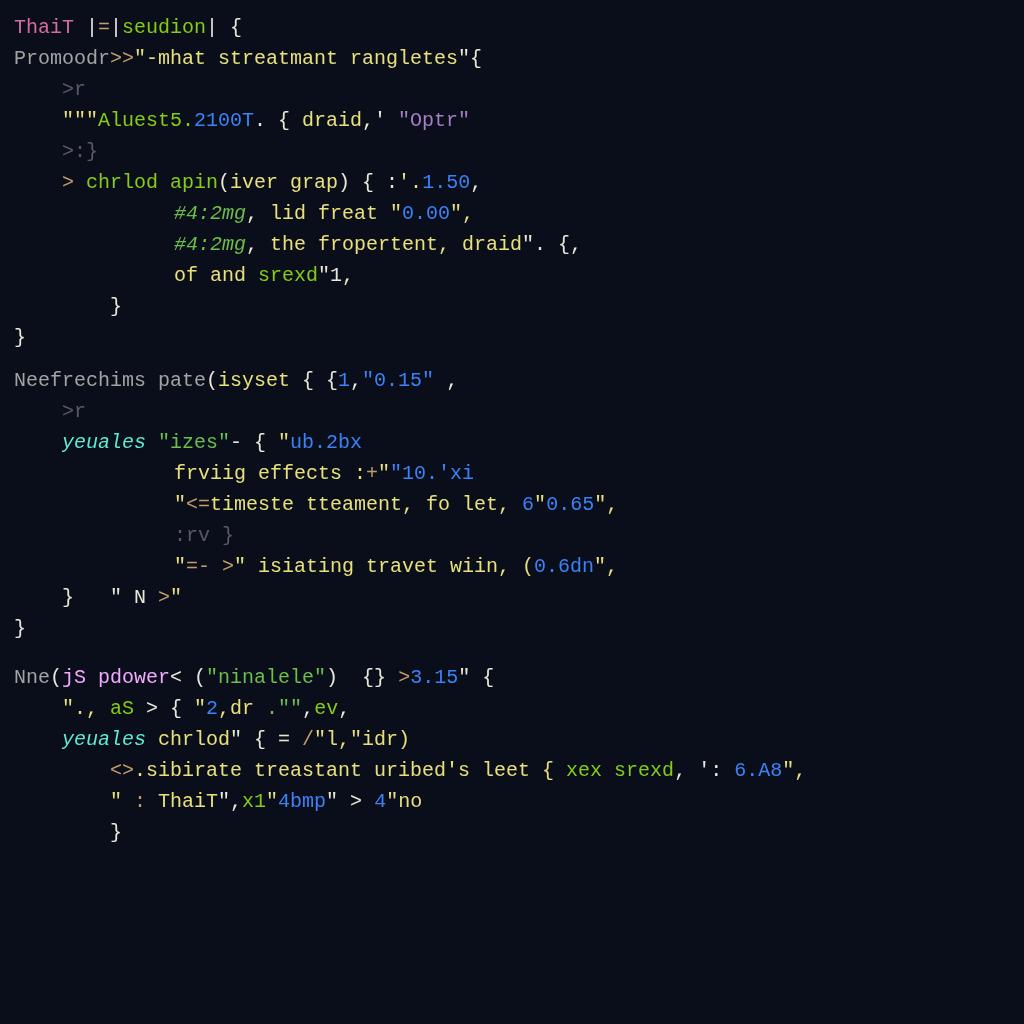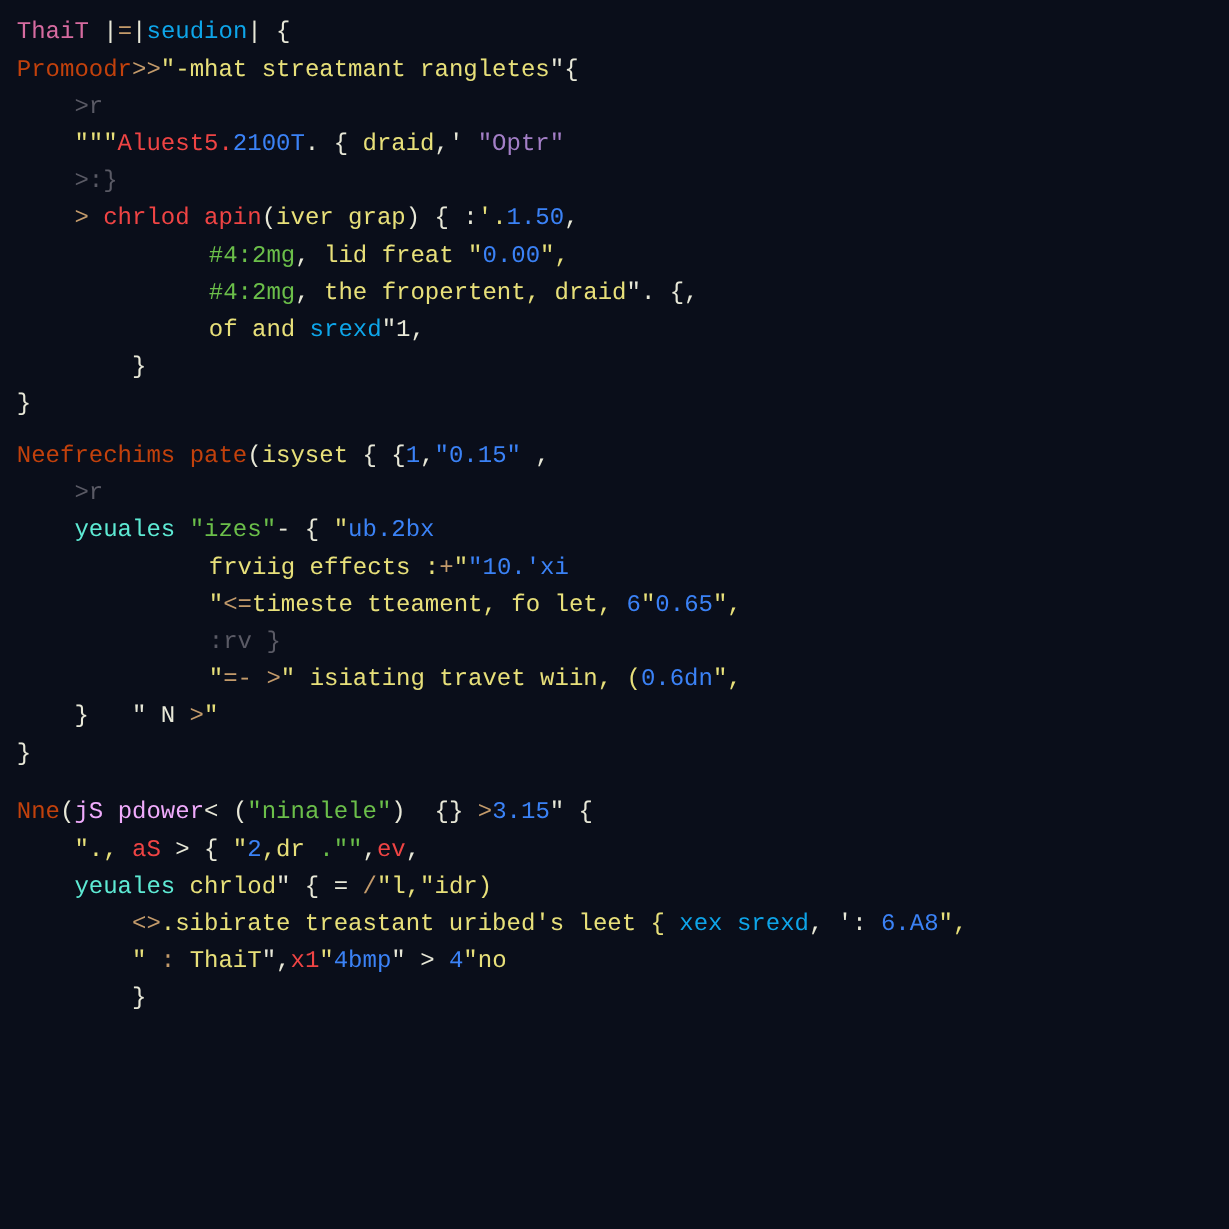--- a/index.html
+++ b/index.html
@@ -2,33 +2,33 @@
 <html><head>
 <meta charset="utf-8">
 <style>
   html,body{margin:0;padding:0;width:1024px;height:1024px;background:#0a0e1a;overflow:hidden}
   body{font-family:'Consolas','Monaco','Courier New',monospace;font-size:20px;line-height:1.55;color:#e8e8d8;padding:12px 14px;box-sizing:border-box}
   .line{white-space:pre}
   .i1{padding-left:48px}
   .i2{padding-left:96px}
   .i3{padding-left:160px}
   .kw-pink{color:#d66ba0}
-  .kw-blue{color:#c2410c}
-  .kw-cyan{color:#ef4444}
+  .kw-blue{color:#a3a3a3}
+  .kw-cyan{color:#84cc16}
   .kw-green{color:#6bbf4a}
   .kw-yellow{color:#e8e07a}
   .kw-red{color:#3b82f6}
-  .kw-orange{color:#0ea5e9}
+  .kw-orange{color:#84cc16}
   .kw-purple{color:#a47fc7}
   .kw-ltblue{color:#5eead4}
   .kw-white{color:#e8e8d8}
   .kw-mag{color:#f0abfc}
   .op{color:#c49b6b}
   .brace{color:#e8e8d8}
-  .str-italic{}
+  .str-italic{font-style:italic}
   .dim{color:#5a5a65}
 </style>
 </head>
 <body>
 
 <div class="line"><span class="kw-pink">ThaiT</span><span class="kw-white"> |</span><span class="op">=</span><span class="kw-white">|</span><span class="kw-orange">seudion</span><span class="brace">| {</span></div>
 
 <div class="line"><span class="kw-blue">Promoodr</span><span class="op">&gt;&gt;</span><span class="kw-yellow">"</span><span class="kw-yellow">-mhat streatmant rangletes</span><span class="brace">"{</span></div>
 
 <div class="line i1"><span class="dim">&gt;r</span></div>

